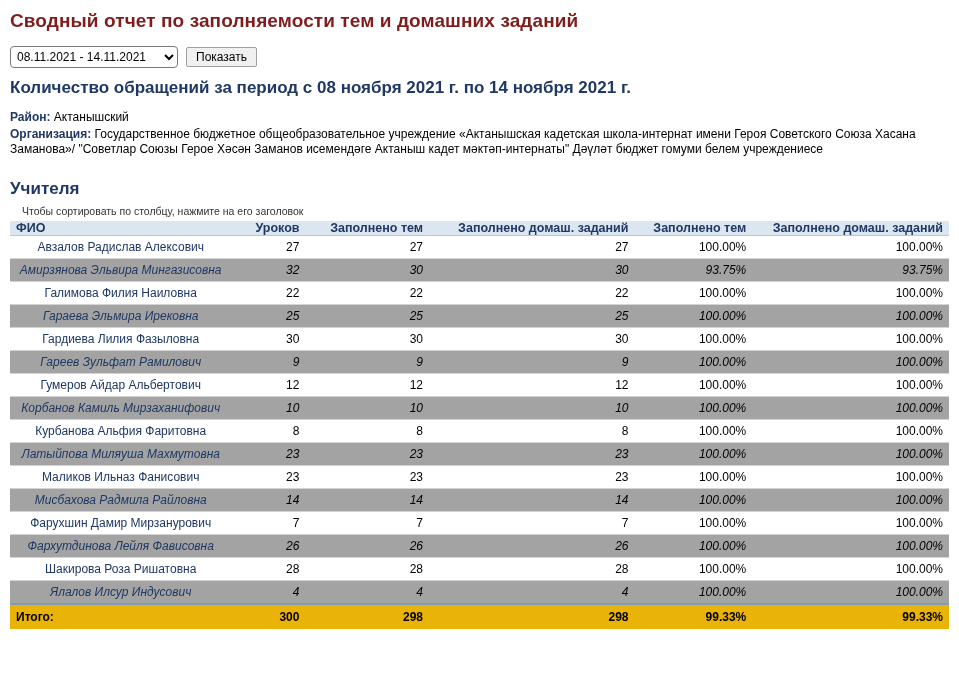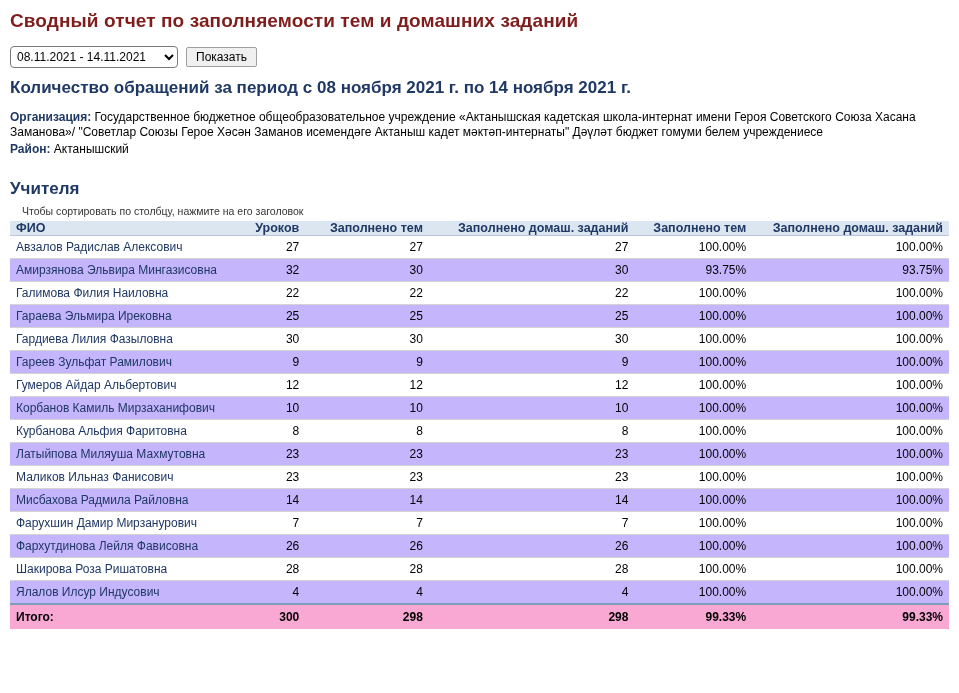--- a/index.html
+++ b/index.html
@@ -107,32 +107,33 @@
   table.report thead th.c3 { width: 210px; }
   table.report thead th.c4 { width: 115px; }
   table.report thead th.c5 { width: 195px; }
   table.report tbody td {
     padding: 4px 6px;
     border-bottom: 1px solid #d4d4d4;
     text-align: right;
     white-space: nowrap;
   }
   table.report tbody td.name {
-    text-align: left;
+    text-align: center;
     color: #1f3864;
   }
   table.report tbody tr.alt {
-    background: #c4b5fd;
+    background: #a3a3a3;
+    font-style: italic;
   }
   table.report tfoot td {
     padding: 5px 6px;
     font-weight: bold;
     text-align: right;
     border-top: 2px solid #7f9db9;
-    background: #f9a8d4;
+    background: #eab308;
     white-space: nowrap;
   }
   table.report tfoot td.name {
     text-align: left;
     color: #000;
   }
 </style>
 </head>
 <body>
 
@@ -143,27 +144,27 @@
   <div class="controls">
     <select class="period-select">
       <option>08.11.2021 - 14.11.2021</option>
     </select>
     <button class="show-button">Показать</button>
   </div>
 
   <h2 class="period-heading">Количество обращений за период с 08 ноября 2021 г. по 14 ноября 2021 г.</h2>
 
   <div class="meta">
+    <span class="label">Район:</span>
+    <span class="value">Актанышский</span>
+  </div>
+
+  <div class="meta">
     <span class="label">Организация:</span>
     <span class="value">Государственное бюджетное общеобразовательное учреждение «Актанышская кадетская школа-интернат имени Героя Советского Союза Хасана Заманова»/ "Советлар Союзы Герое Хәсән Заманов исемендәге Актаныш кадет мәктәп-интернаты" Дәүләт бюджет гомуми белем учреждениесе</span>
-  </div>
-
-  <div class="meta">
-    <span class="label">Район:</span>
-    <span class="value">Актанышский</span>
   </div>
 
   <h3 class="section-title">Учителя</h3>
 
   <div class="sort-hint">Чтобы сортировать по столбцу, нажмите на его заголовок</div>
 
   <table class="report">
     <thead>
       <tr>
         <th class="col-name">ФИО</th>

